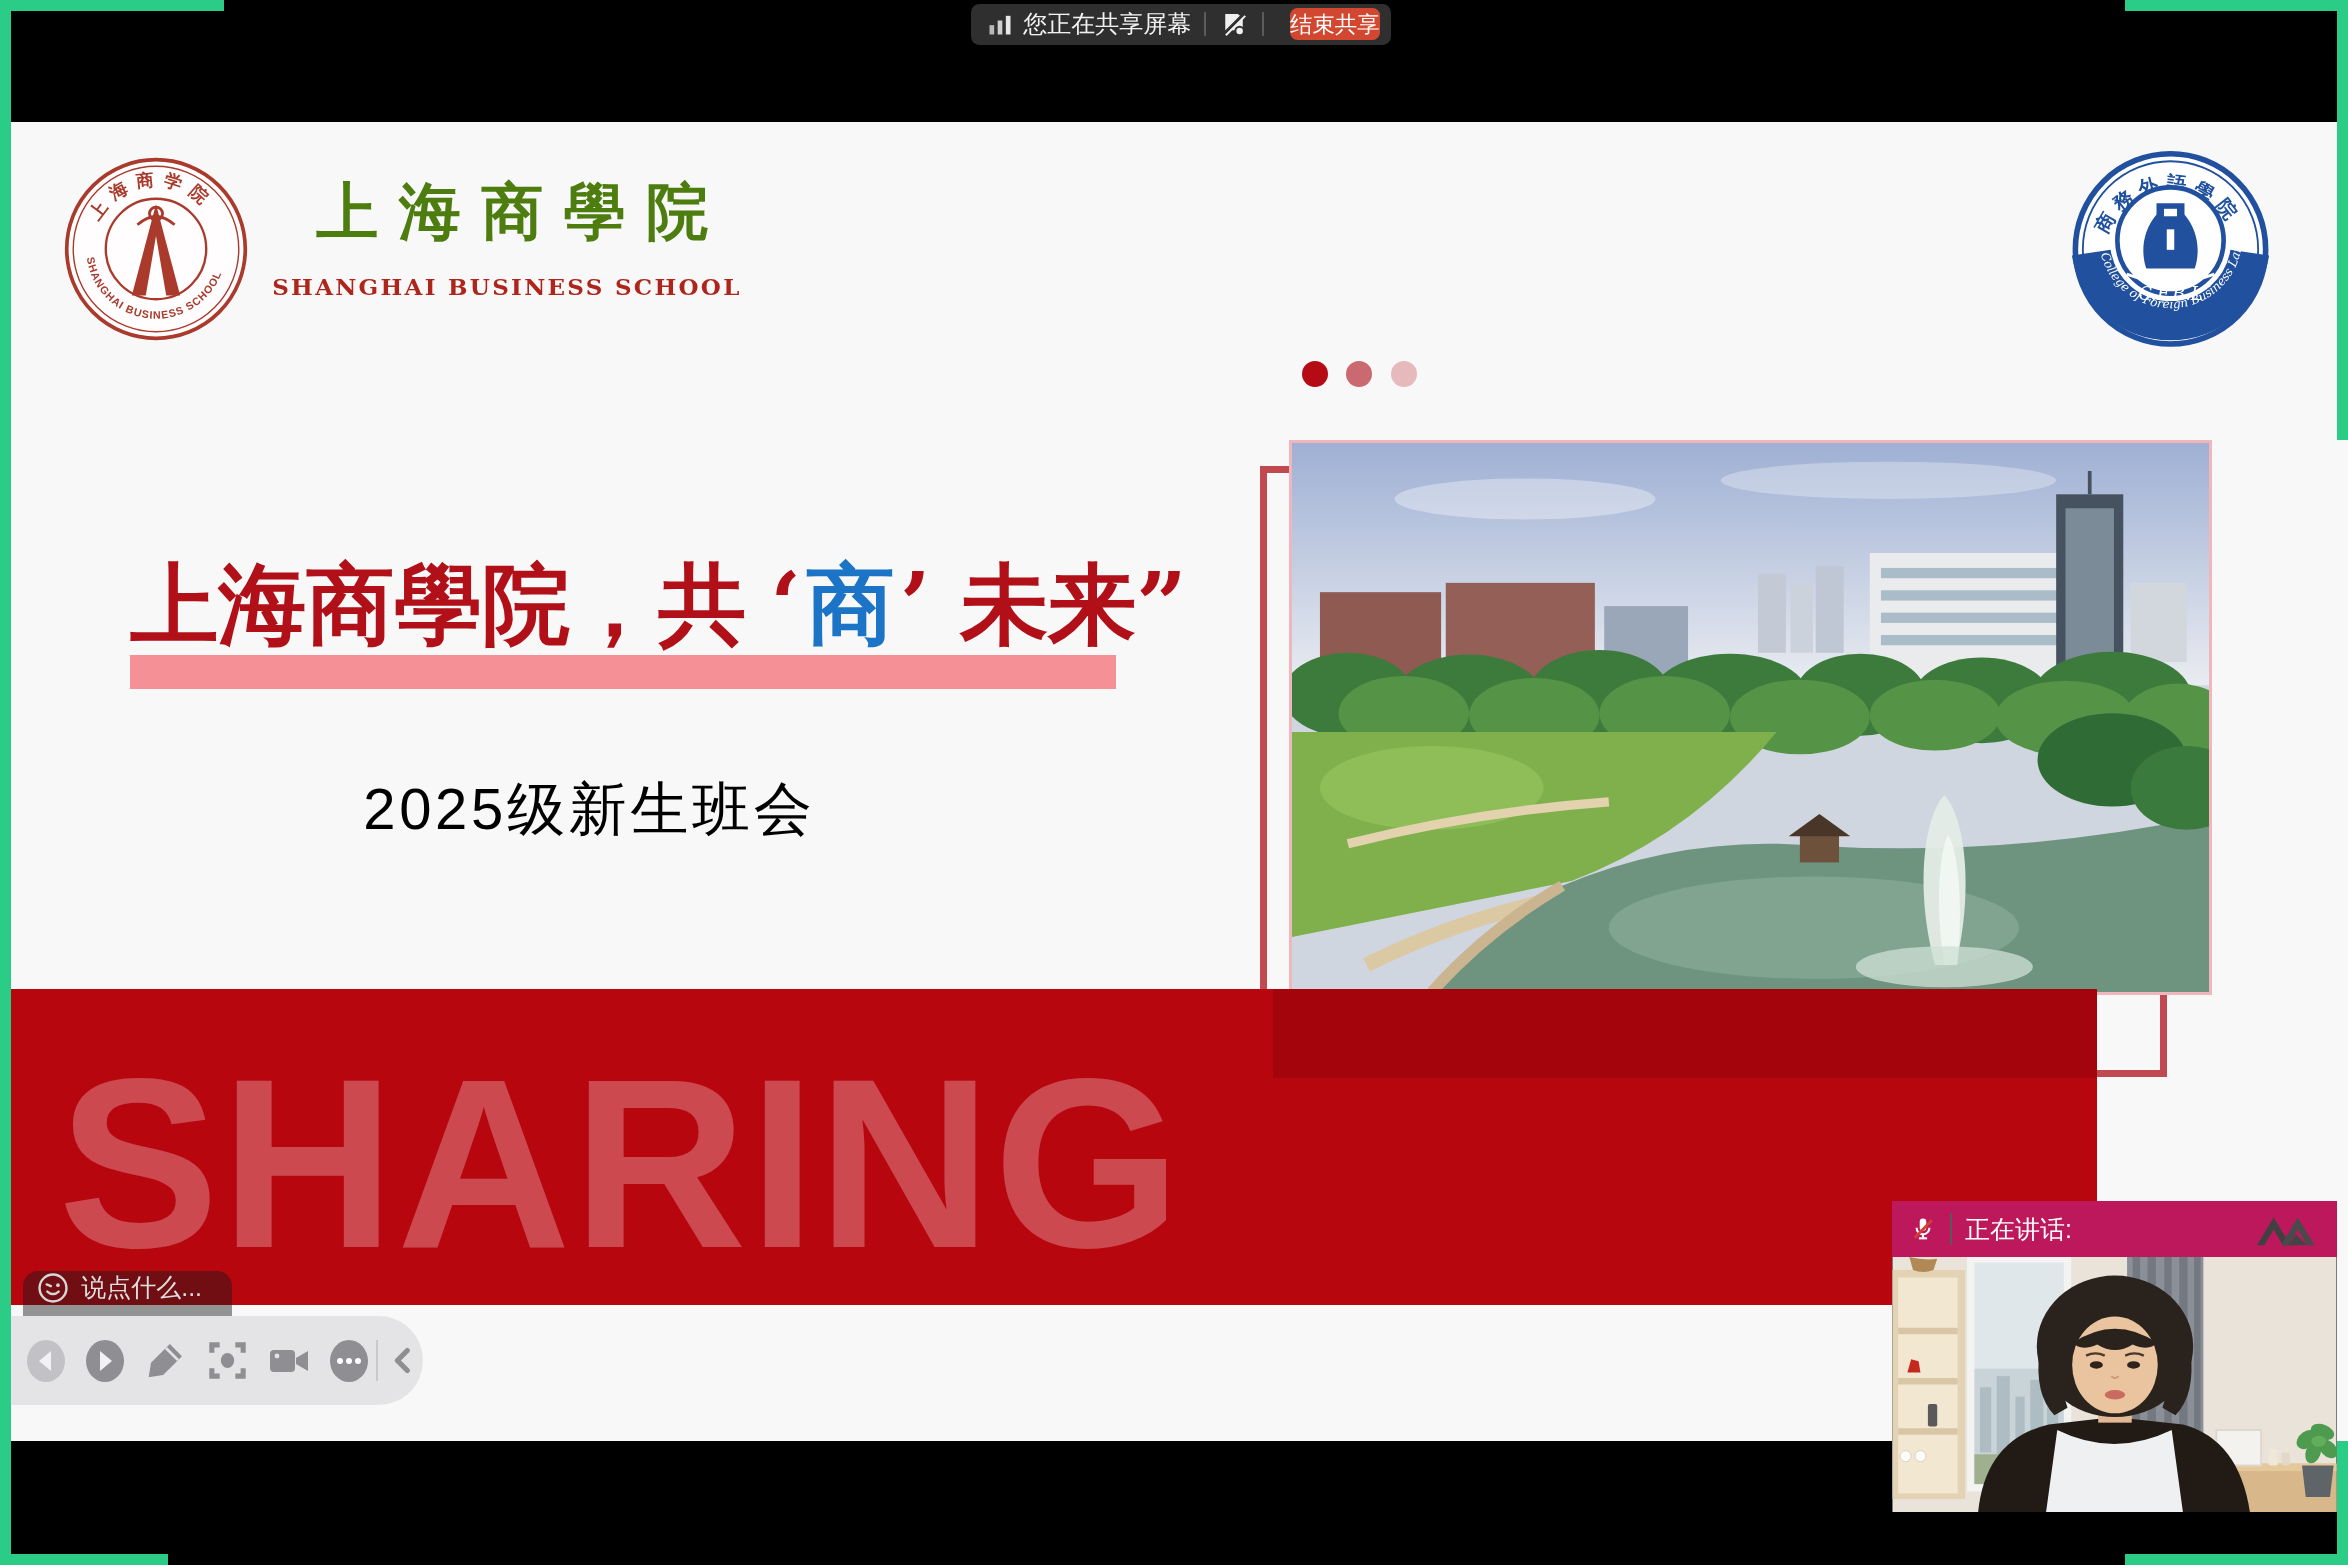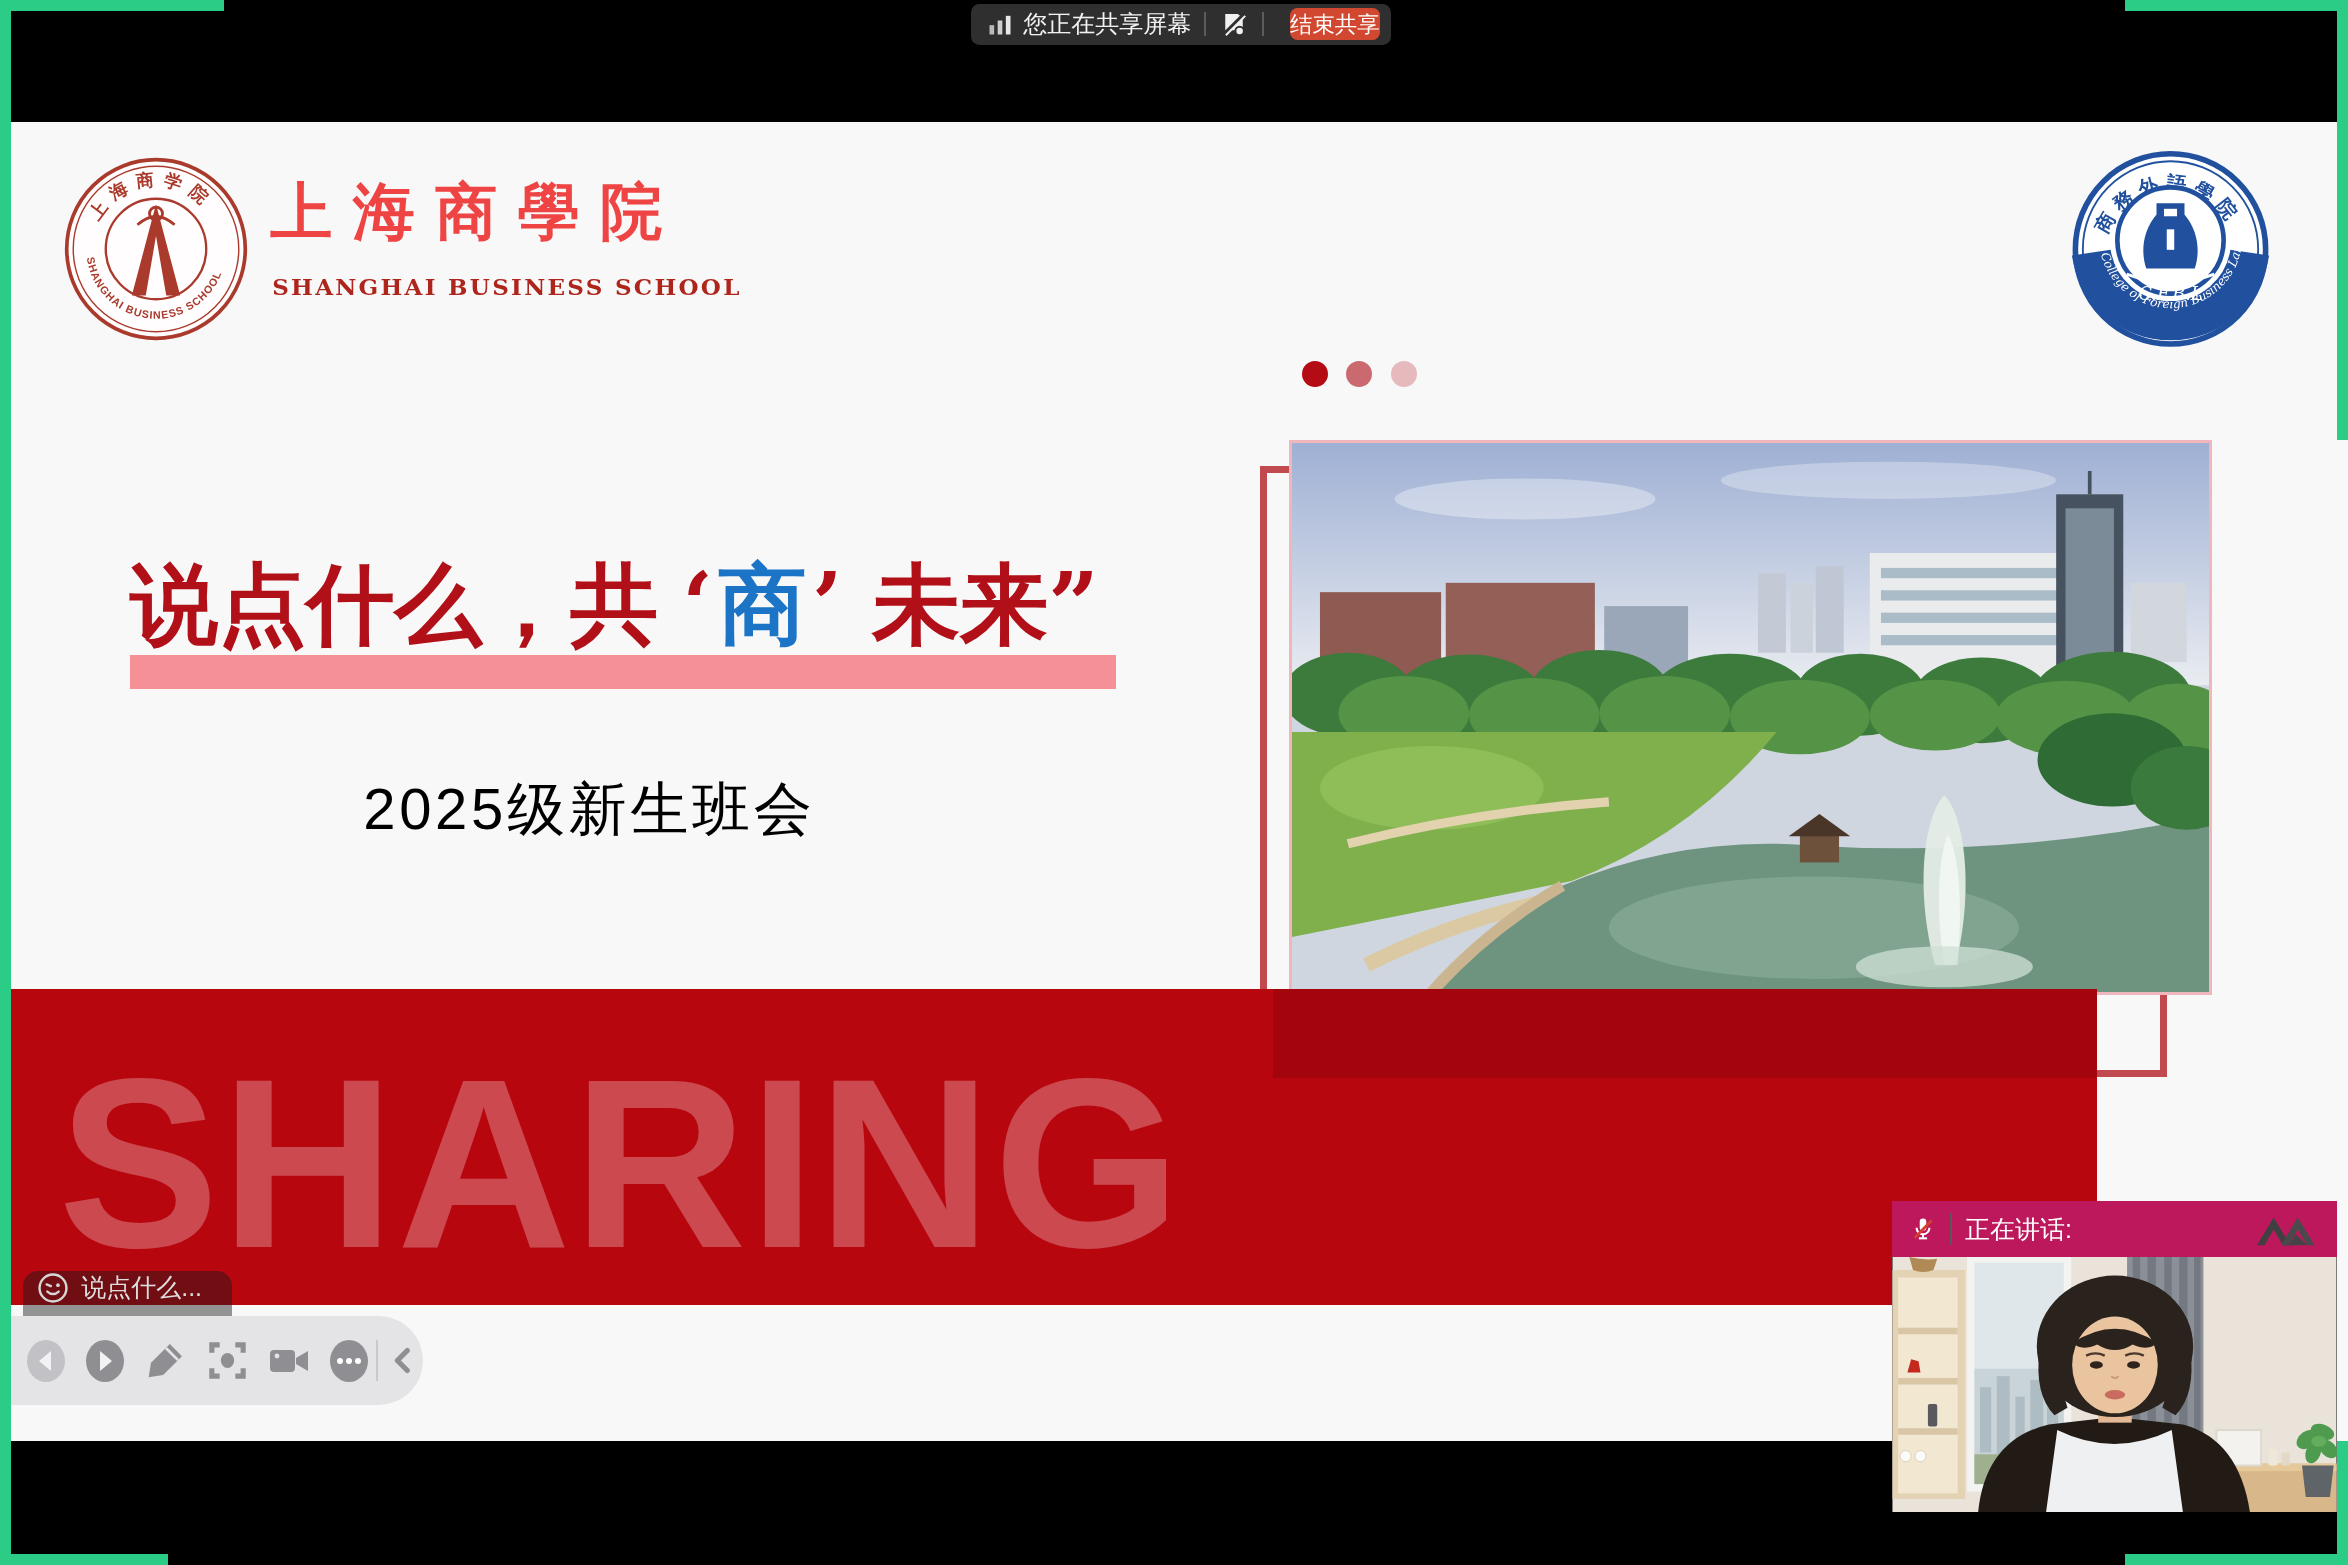--- a/index.html
+++ b/index.html
@@ -5,21 +5,21 @@
   html,body{margin:0;padding:0;background:#000;}
   #stage{position:relative;width:2348px;height:1565px;background:#000;overflow:hidden;
          font-family:"Liberation Sans","DejaVu Sans",sans-serif;}
   .abs{position:absolute;}
   
   .green{background:#2bcd86;z-index:5;}
   
   #slide{left:11.2px;top:122px;width:2337px;height:1319px;background:#f8f8f8;z-index:1;}
   
   .school-zh{font-family:"DejaVu Serif","Liberation Serif",serif;font-weight:bold;
-             color:#ef4444;font-size:62px;letter-spacing:20.5px;}
+             color:#4d7c0f;font-size:62px;letter-spacing:20.5px;margin-left:46px;}
   .school-en{font-family:"DejaVu Serif","Liberation Serif",serif;font-weight:bold;
              color:#ae251c;font-size:23px;letter-spacing:2.3px;}
   
   #title{left:119px;top:424px;width:1119px;font-family:"DejaVu Serif","Liberation Serif",serif;
          font-weight:bold;font-size:88px;color:#b11018;white-space:nowrap;z-index:3;}
   #title .hl{color:#1b74c5;}
   #title .q{margin:0 5.6px;}
   #title .gap1{margin-left:24px;}
   #title .gap2{margin-left:24px;}
   #pink-bar{left:119px;top:533px;width:986px;height:34px;background:#f59097;z-index:2;}
@@ -113,21 +113,21 @@
       <text font-size="13" fill="#fff" font-style="italic" font-family="DejaVu Serif, serif">
         <textPath href="#cArcB" startOffset="3%">College of Foreign Business Languages</textPath>
       </text>
     </svg>
 
     <div class="abs dot" style="left: 1291px; top: 239px; background: rgb(180, 11, 21);"></div>
     <div class="abs dot" style="left: 1335px; top: 239px; background: rgb(203, 105, 112);"></div>
     <div class="abs dot" style="left: 1380px; top: 239px; background: rgb(230, 185, 189);"></div>
 
     <div id="pink-bar" class="abs"></div>
-    <div id="title" class="abs"><span>说点什么，共</span><span class="q gap1">‘</span><span class="hl">商</span><span class="q">’</span><span class="gap2">未来</span><span>”</span></div>
+    <div id="title" class="abs"><span>上海商學院，共</span><span class="q gap1">‘</span><span class="hl">商</span><span class="q">’</span><span class="gap2">未来</span><span>”</span></div>
 
     <div id="subtitle" class="abs">2025级新生班会</div>
 
     <div id="photo-frame" class="abs"></div>
 
     <div id="photo" class="abs">
       <svg width="917" height="549" viewBox="0 0 984 589">
         <defs>
           <linearGradient id="sky" x1="0" y1="0" x2="0" y2="1">
             <stop offset="0" stop-color="#9fb0d4"></stop>

